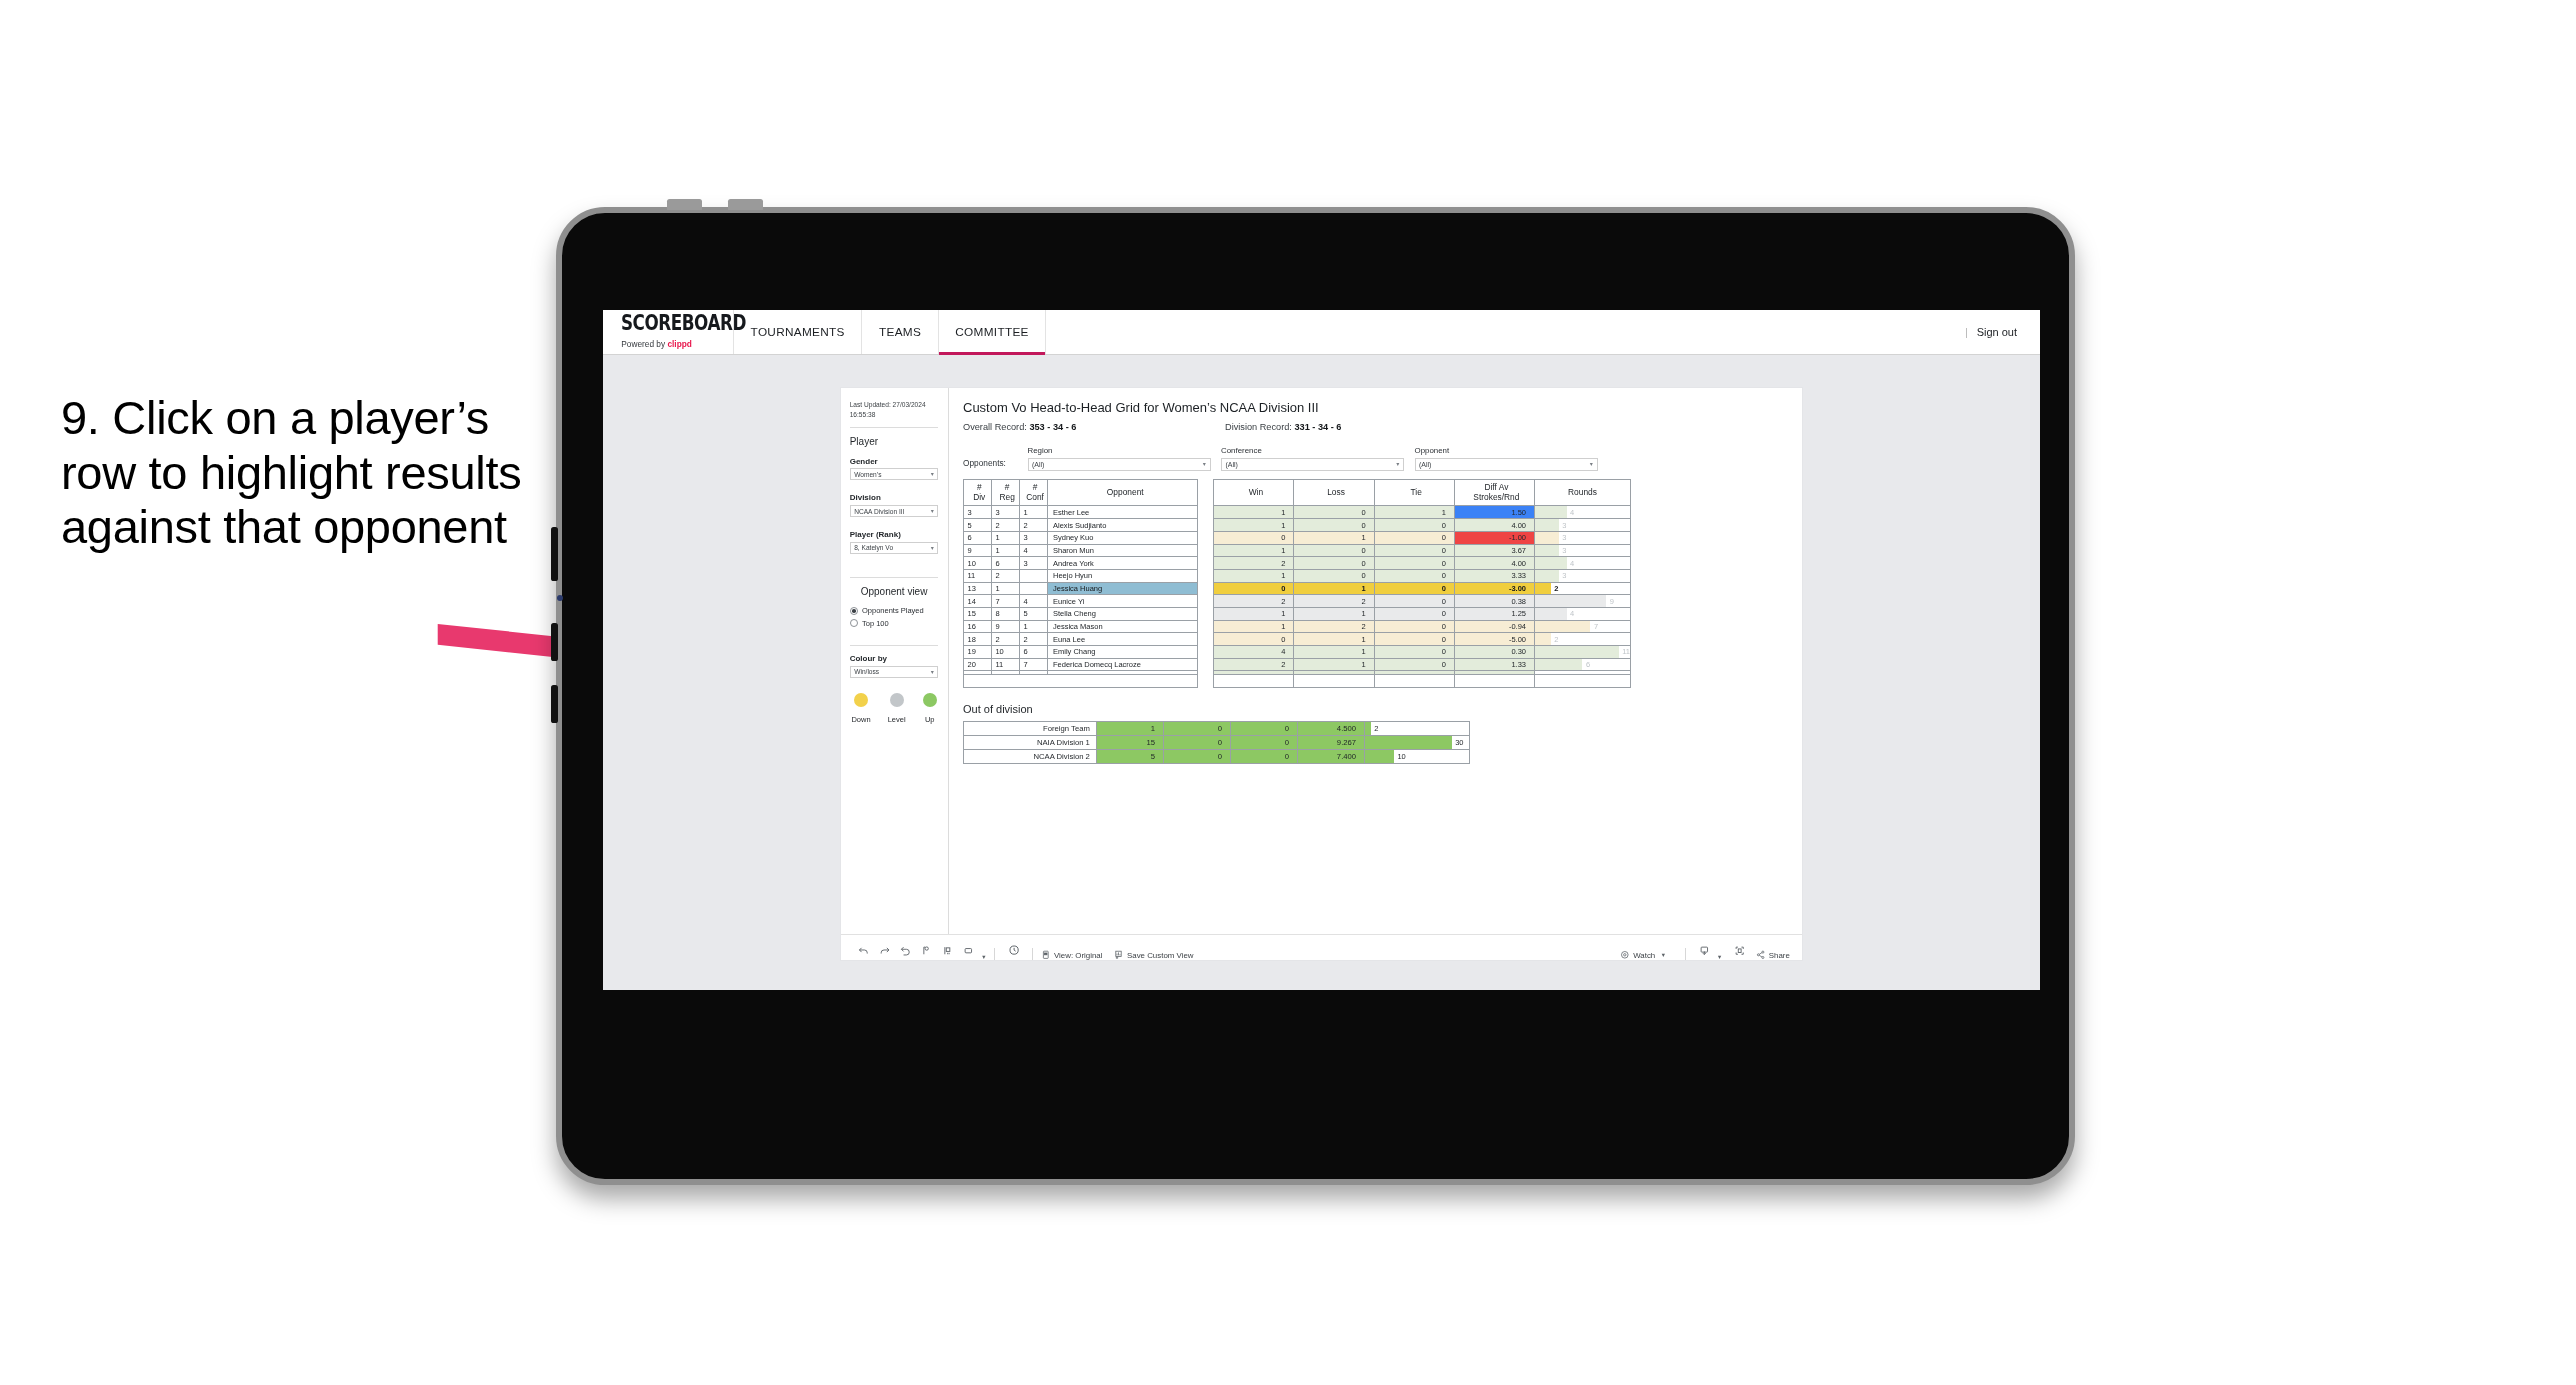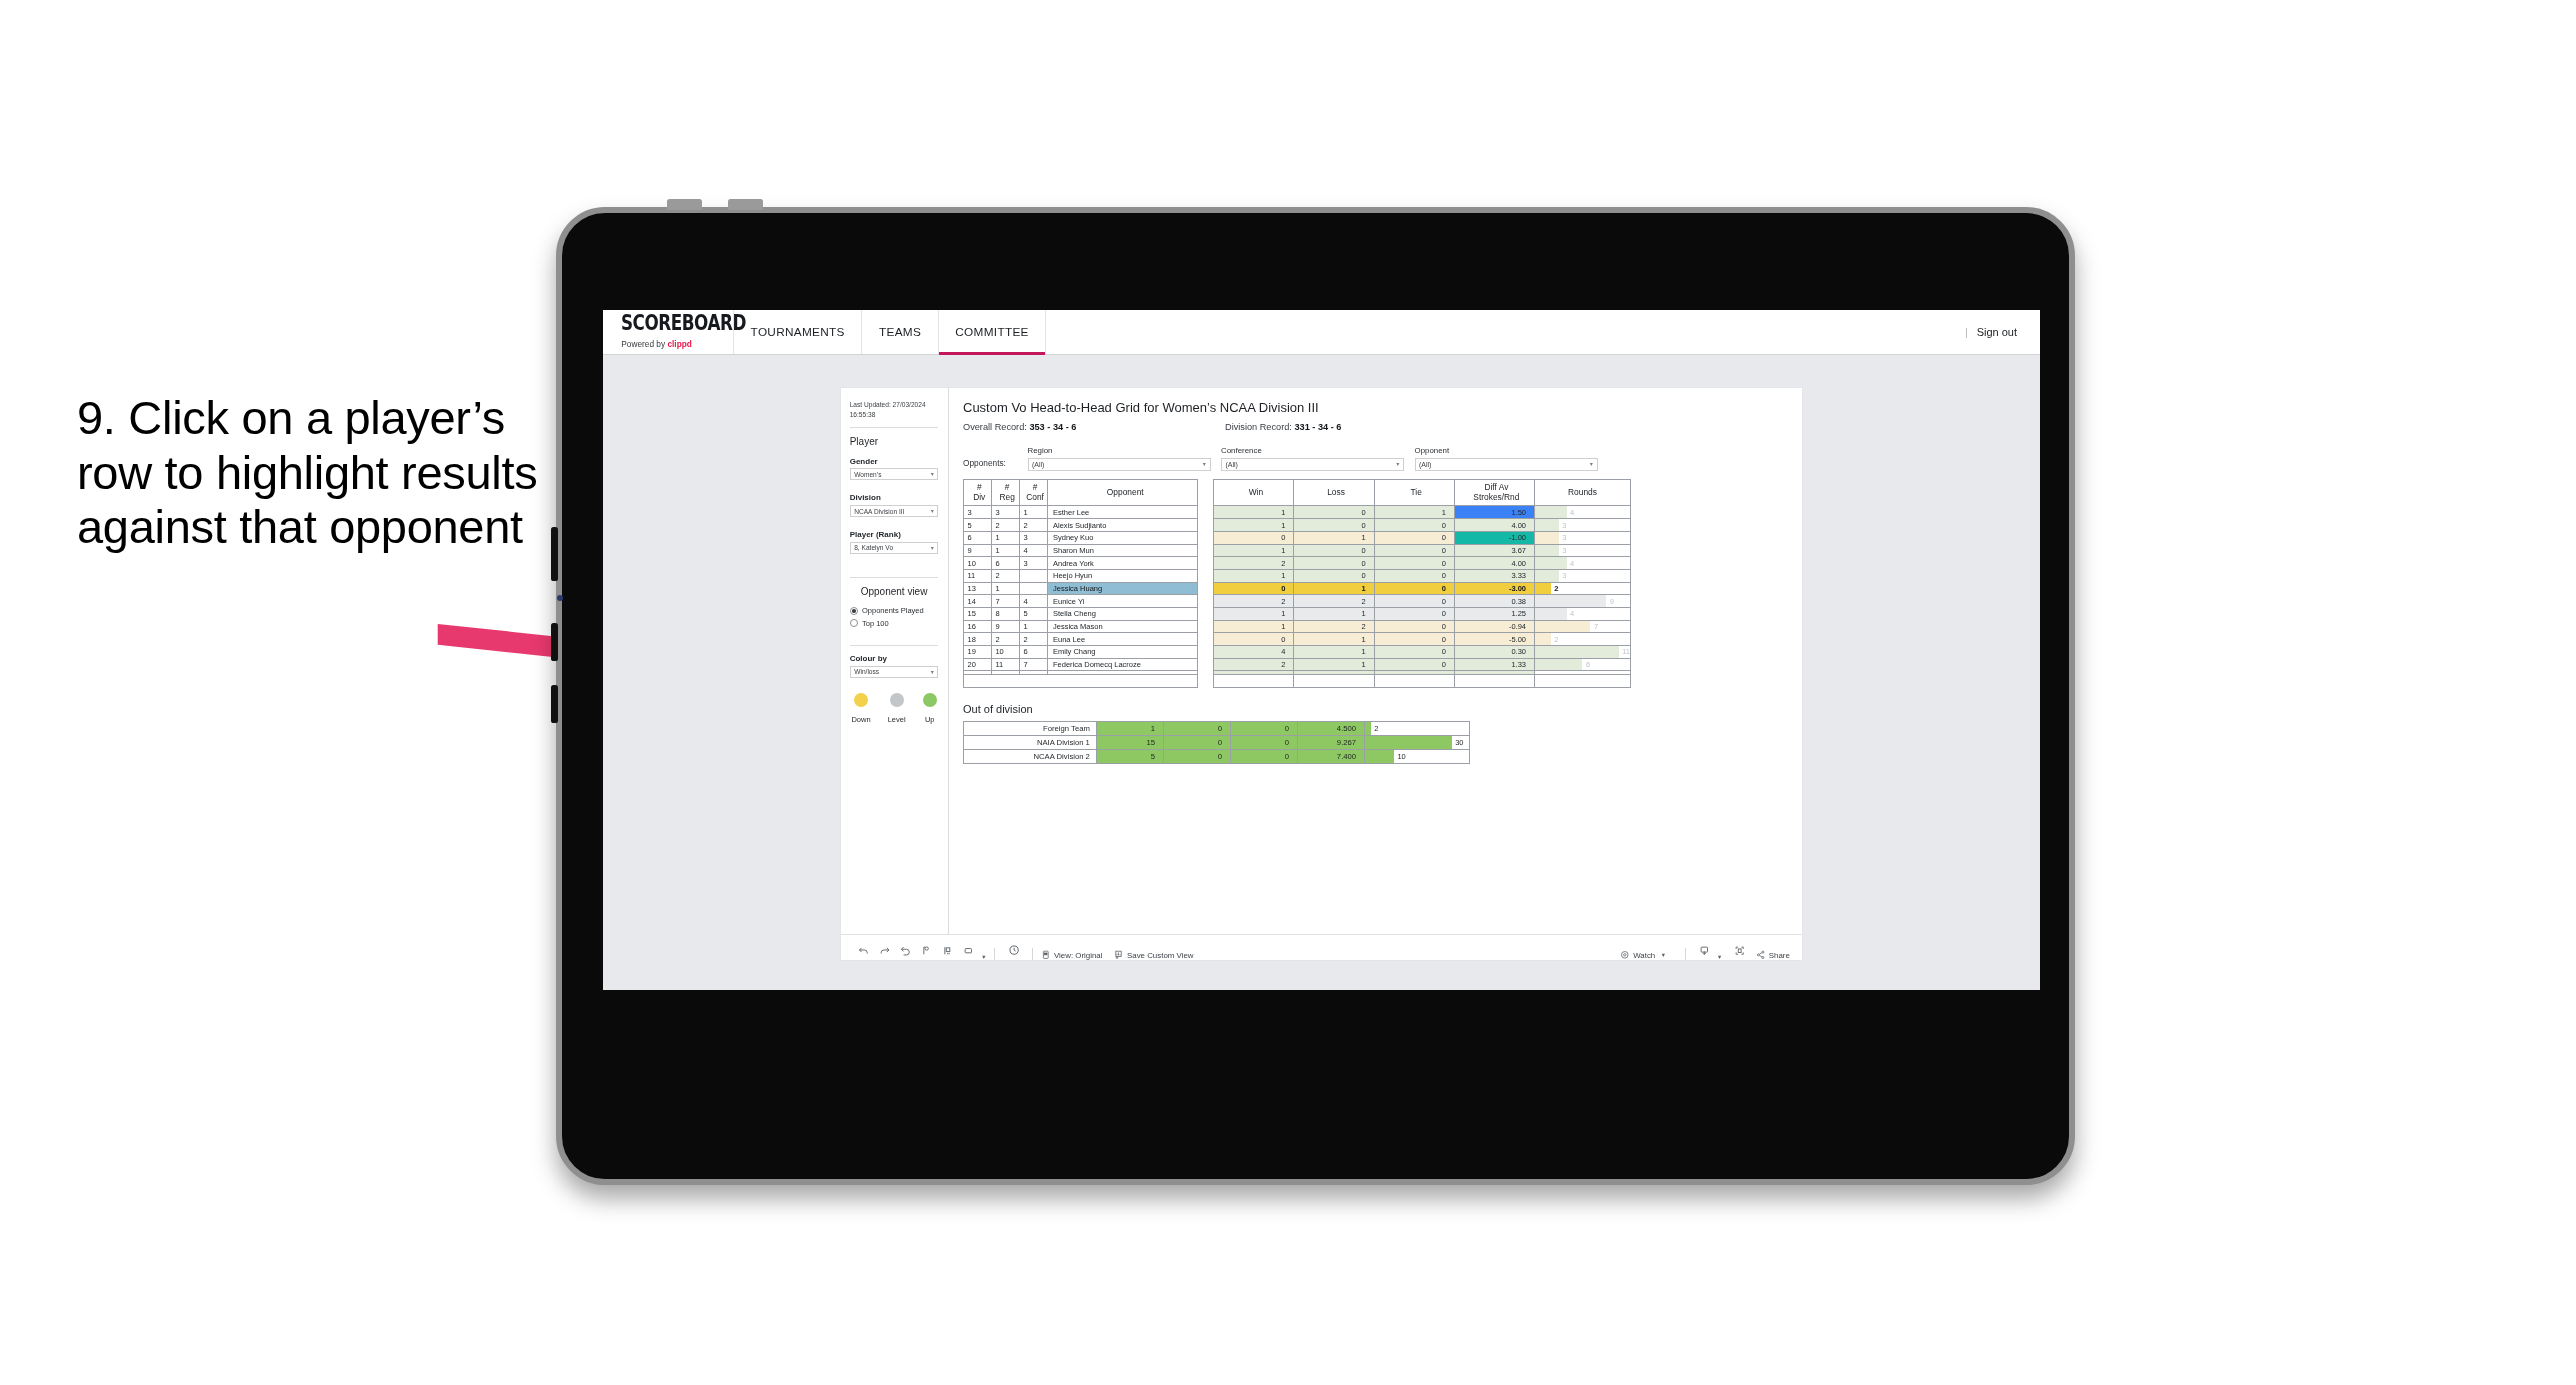--- a/index.html
+++ b/index.html
@@ -6,21 +6,21 @@
   html, body {
     width: 2576px; height: 1386px;
     background: #ffffff;
     font-family: "Liberation Sans", sans-serif;
     overflow: hidden;
   }
 
   
   #caption {
     position: absolute;
-    left: 77px; top: 391px;
+    left: 61px; top: 391px;
     width: 472px;
     font-size: 47px;
     line-height: 1.16;
     color: #000000;
     letter-spacing: -0.3px;
   }
 
   
   #arrow { position: absolute; left: 437px; top: 603px; width: 716px; height: 122px; }
 
@@ -397,21 +397,21 @@
                   </tr>
                   <tr>
                     <td class="c-div">6</td>
                     <td class="c-reg">1</td>
                     <td class="c-conf">3</td>
                     <td class="c-opp">Sydney Kuo</td>
                     <td class="gap-col"></td>
                     <td class="c-num" style="background: rgb(247, 237, 212);">0</td>
                     <td class="c-num" style="background: rgb(247, 237, 212);">1</td>
                     <td class="c-num" style="background: rgb(247, 237, 212);">0</td>
-                    <td class="c-num" style="background: #14b8a6; padding-left: 24px;">-1.00</td>
+                    <td class="c-num" style="background: #ef4444; padding-left: 24px;">-1.00</td>
                     <td class="c-rounds">
                       <div class="rbar-wrap">
                         <div class="bar" style="width:25%;background:#f7edd4"></div>
                         <span class="rv">3</span>
                       </div>
                     </td>
                   </tr>
                   <tr>
                     <td class="c-div">9</td>
                     <td class="c-reg">1</td>

